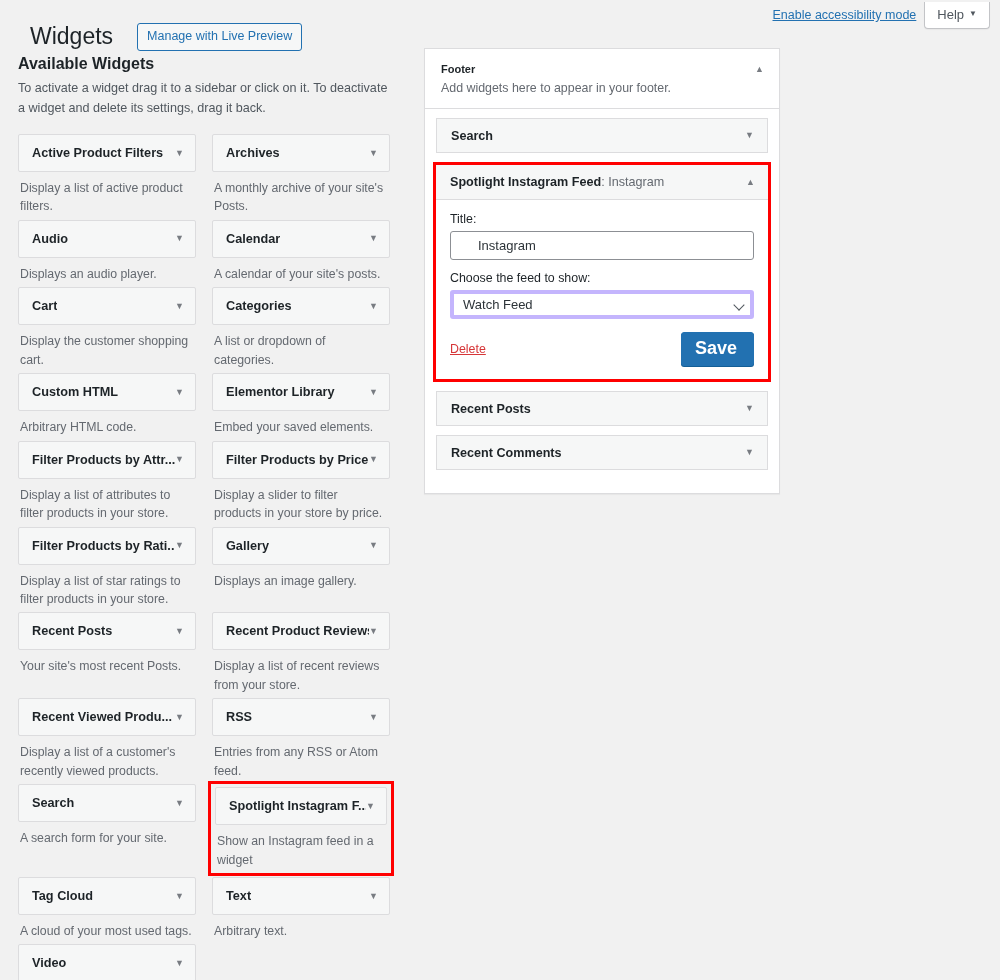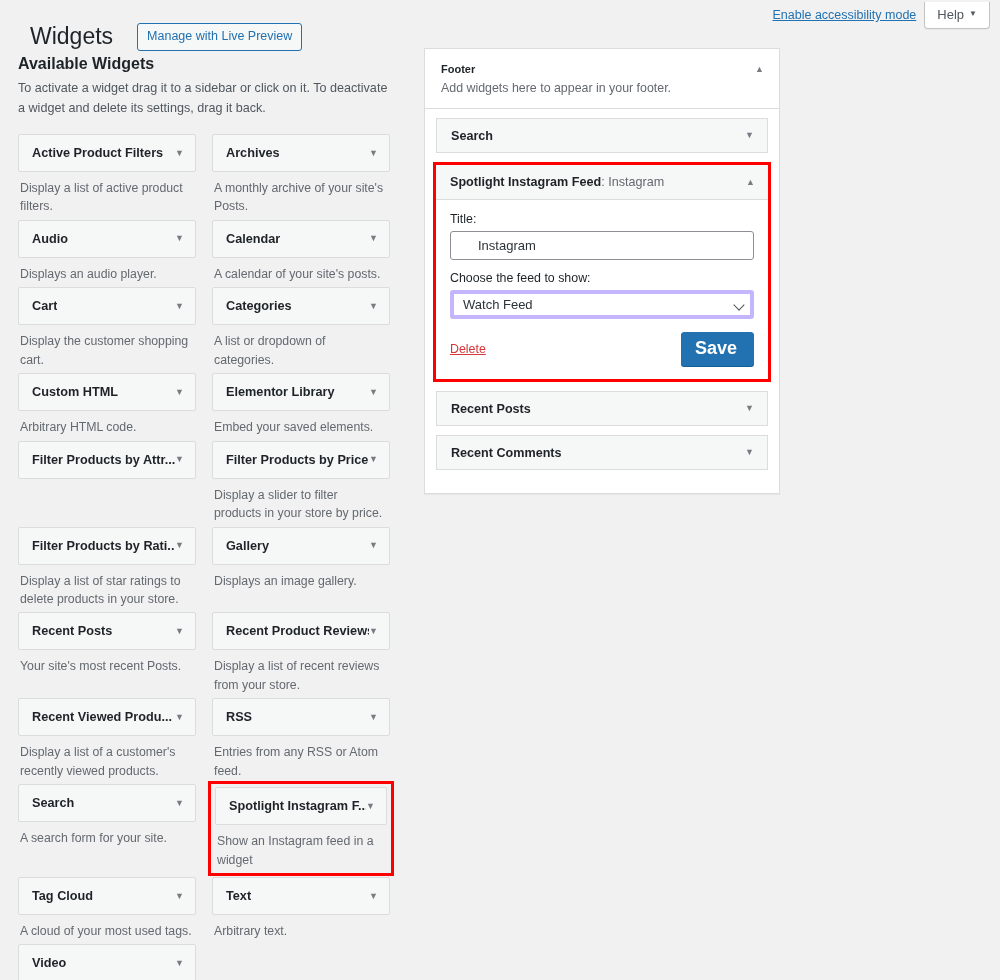--- a/index.html
+++ b/index.html
@@ -330,34 +330,35 @@
             <span class="wname">Elementor Library</span>
             <span class="caret">▼</span>
           </div>
           <p class="widget-desc">Embed your saved elements.</p>
         </div>
         <div class="wcell">
           <div class="widget-box">
             <span class="wname">Filter Products by Attr...</span>
             <span class="caret">▼</span>
           </div>
+          <p class="widget-desc">Display a list of attributes to filter products in your store.</p>
         </div>
         <div class="wcell">
           <div class="widget-box">
             <span class="wname">Filter Products by Price</span>
             <span class="caret">▼</span>
           </div>
           <p class="widget-desc">Display a slider to filter products in your store by price.</p>
         </div>
         <div class="wcell">
           <div class="widget-box">
             <span class="wname">Filter Products by Rati...</span>
             <span class="caret">▼</span>
           </div>
-          <p class="widget-desc">Display a list of star ratings to delete products in your store.</p>
+          <p class="widget-desc">Display a list of star ratings to filter products in your store.</p>
         </div>
         <div class="wcell">
           <div class="widget-box">
             <span class="wname">Gallery</span>
             <span class="caret">▼</span>
           </div>
           <p class="widget-desc">Displays an image gallery.</p>
         </div>
         <div class="wcell">
           <div class="widget-box">

